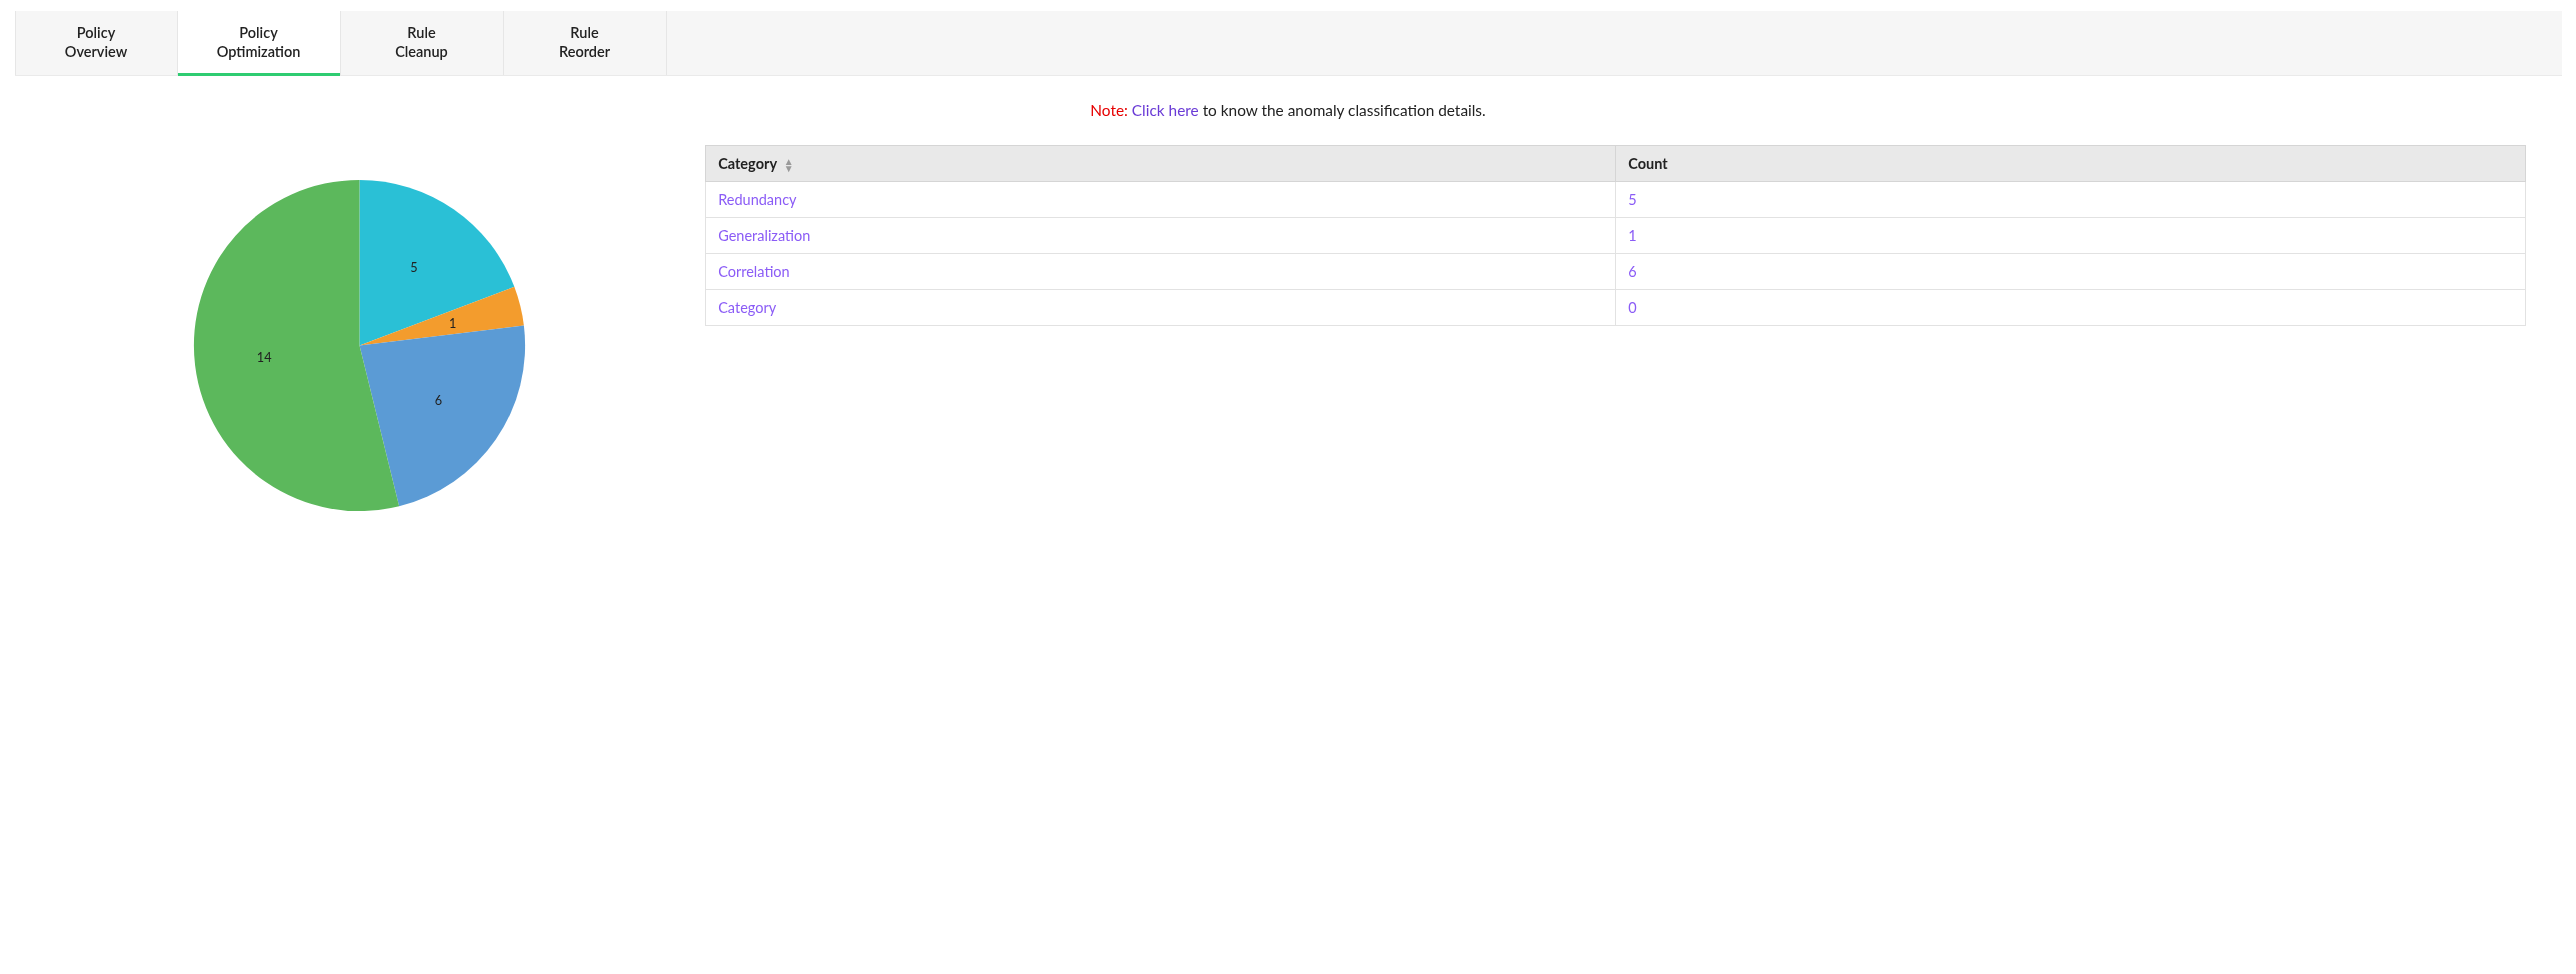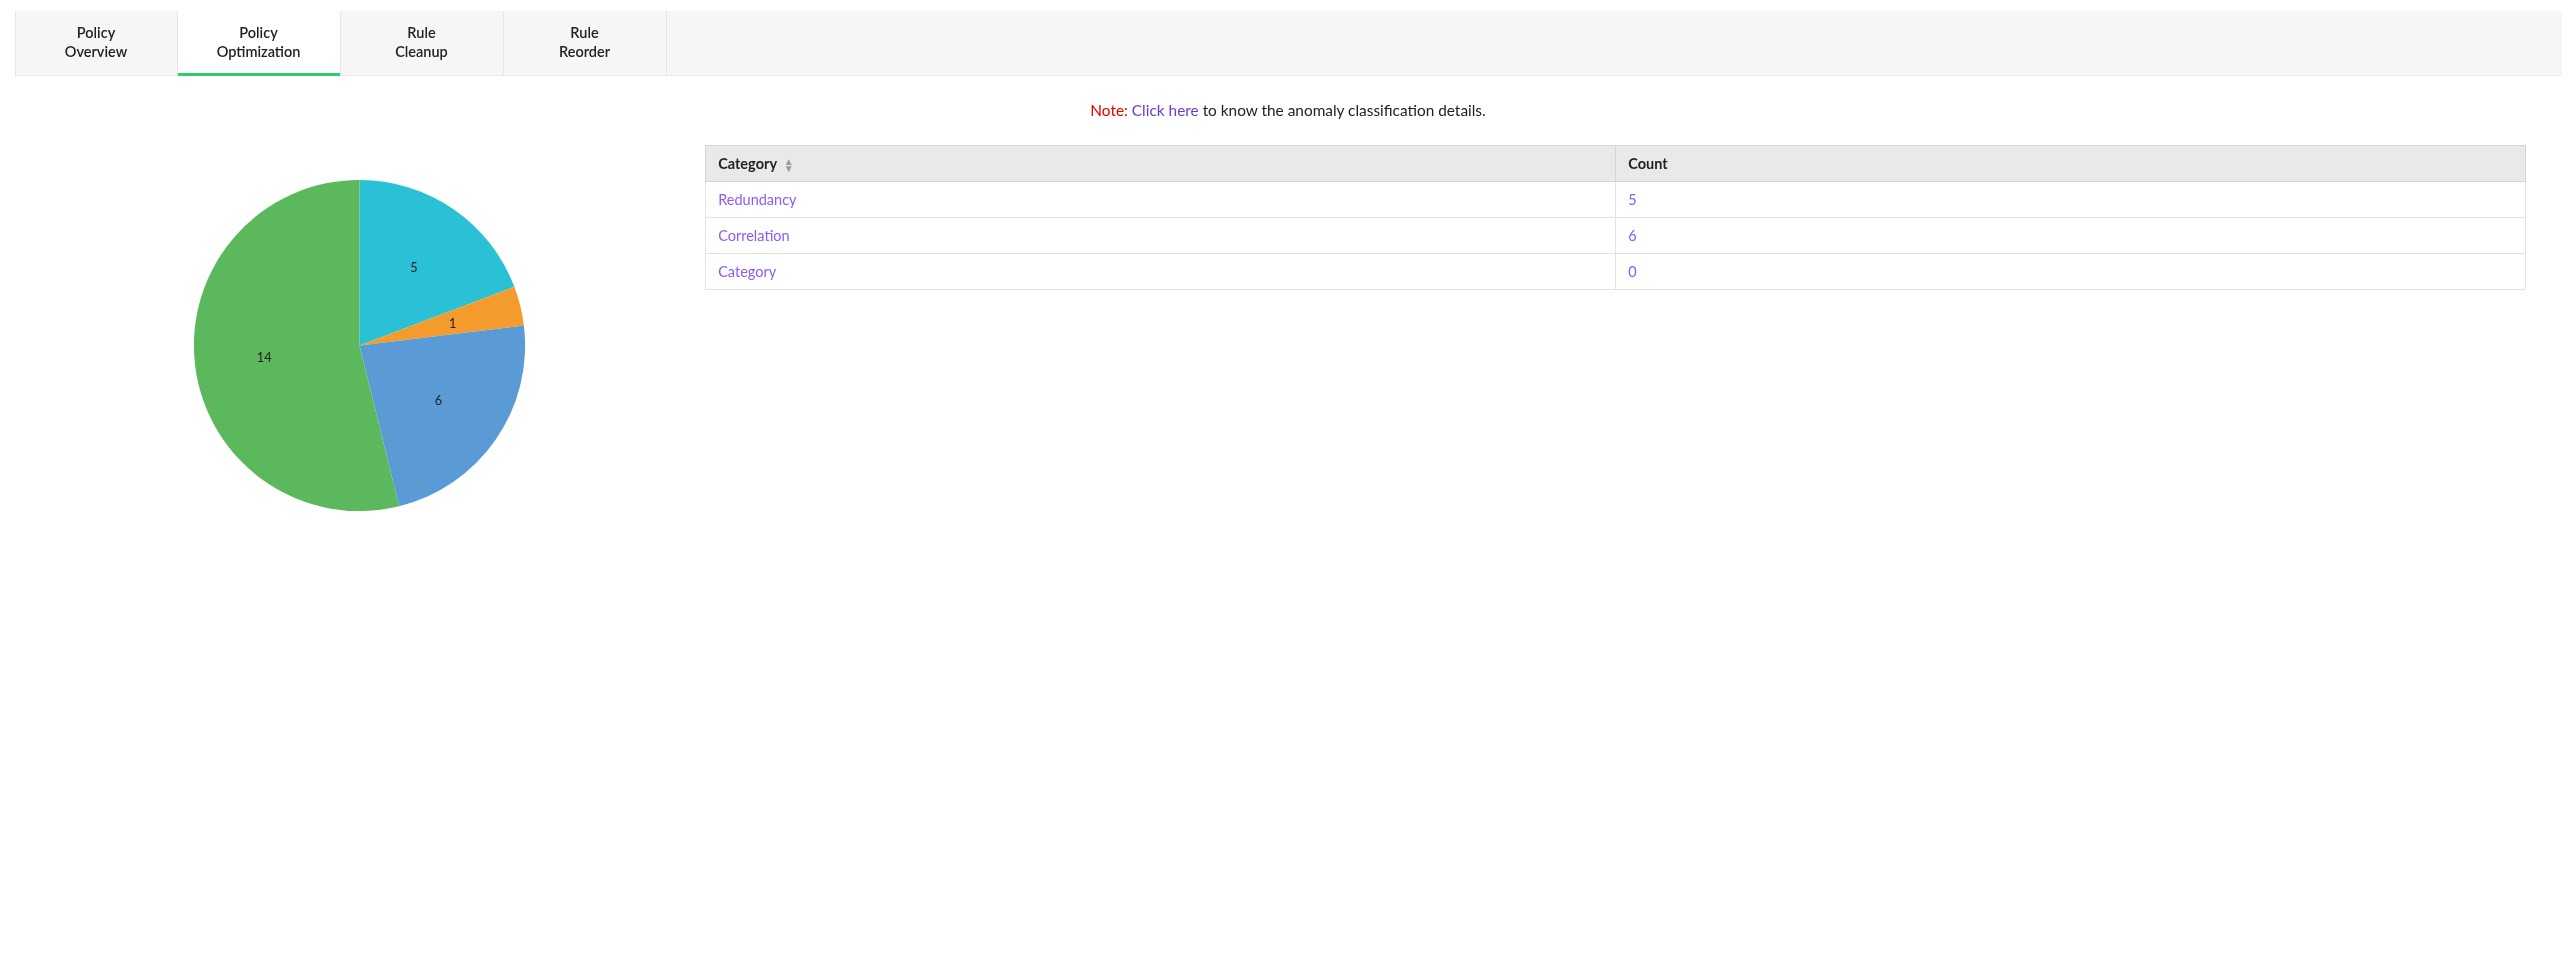--- a/index.html
+++ b/index.html
@@ -155,20 +155,24 @@
             <span>Count</span>
           </th>
         </tr>
       </thead>
       <tbody id="table-body">
           <tr>
             <td>Redundancy</td>
             <td>5</td>
           </tr>
           <tr>
+            <td>Generalization</td>
+            <td>1</td>
+          </tr>
+          <tr>
             <td>Correlation</td>
             <td>6</td>
           </tr>
           <tr>
             <td>Category</td>
             <td>0</td>
           </tr>
         </tbody>
     </table>
   </div>

